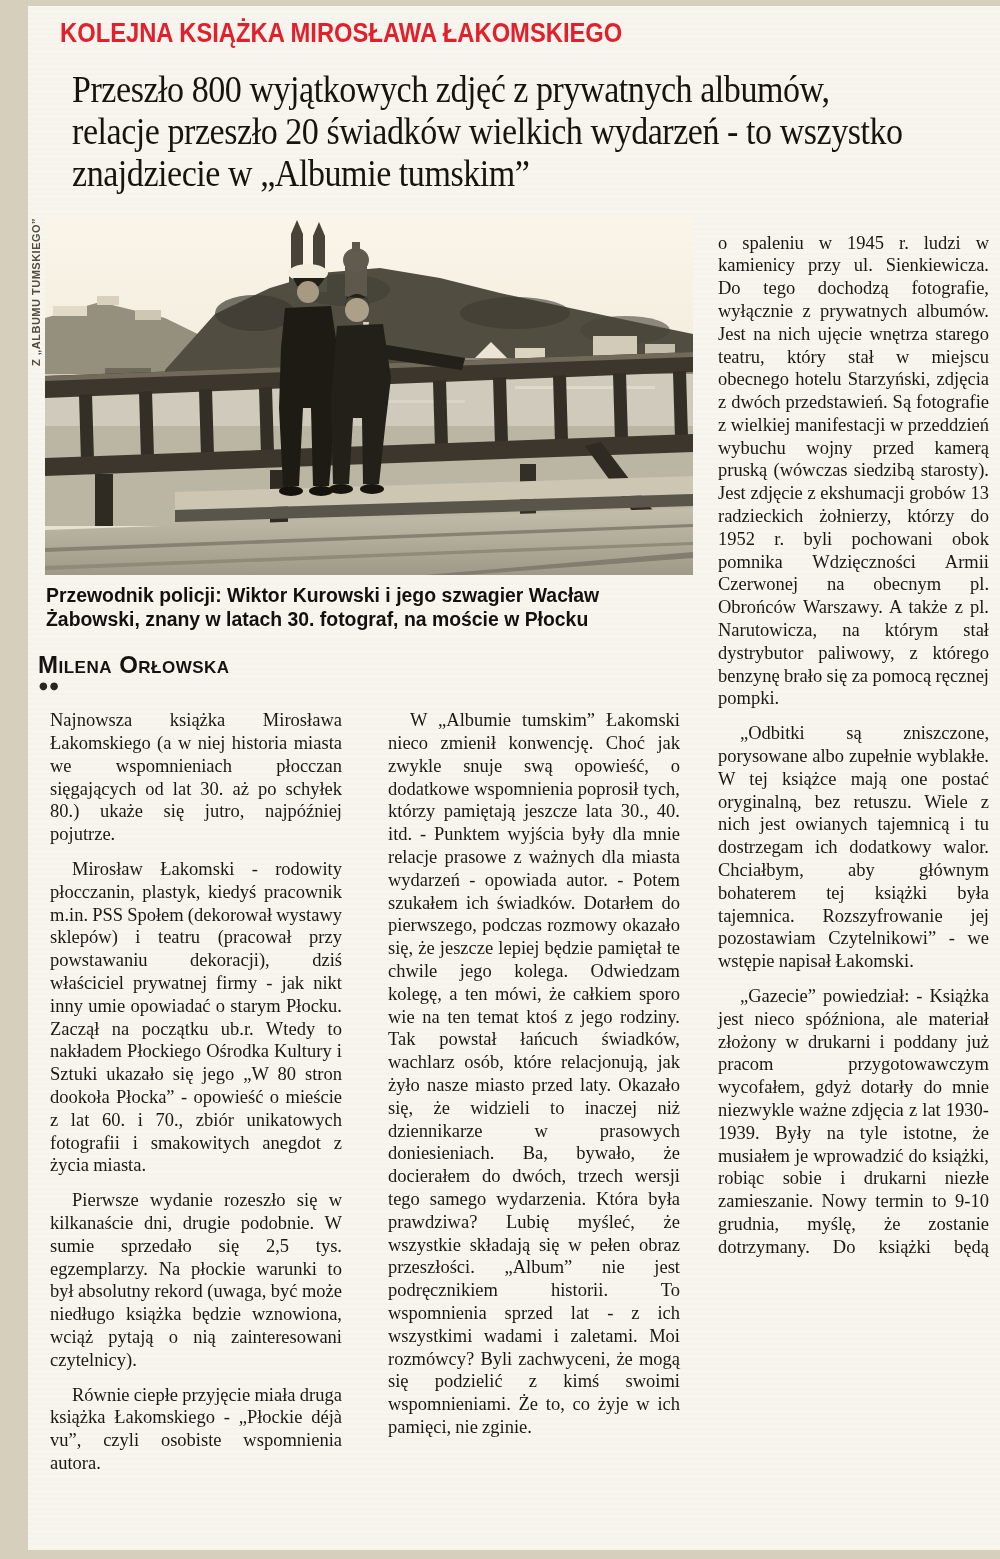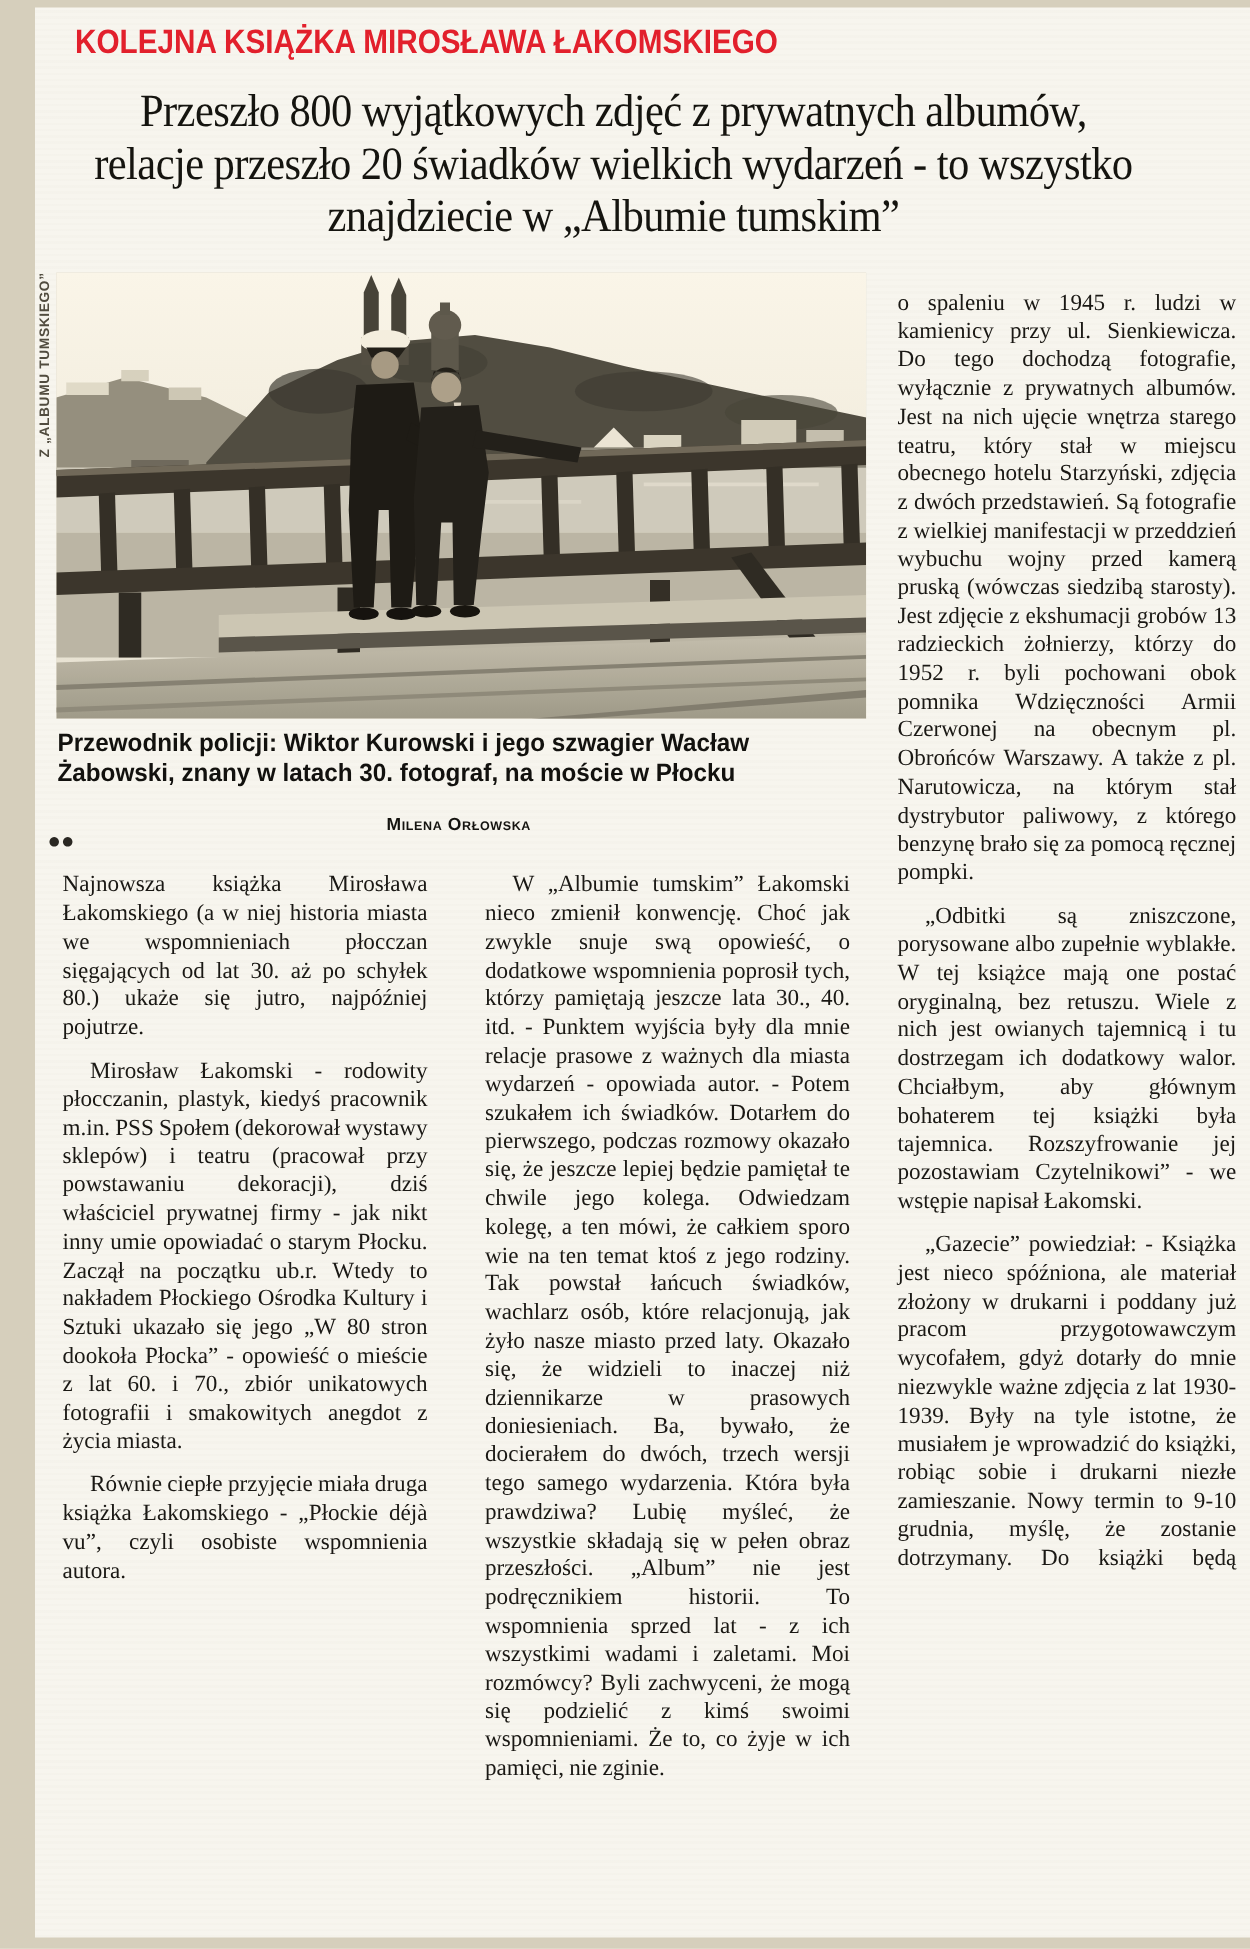--- a/index.html
+++ b/index.html
@@ -23,21 +23,21 @@
     font-weight:bold;font-size:27px;color:#e2202c;
     transform:scaleX(0.88);transform-origin:left;
     margin:2px 0 0 26px;white-space:nowrap;letter-spacing:0px;
   }
   .headline{margin:10px 0 0 20px;color:#121110;}
   .headline .h-line{
     display:block;font-family:"Liberation Serif", serif;font-weight:400;
     font-size:129px;line-height:0.85;letter-spacing:-3px;white-space:nowrap;
     transform:scaleX(0.79);transform-origin:left;
   }
-  .subhead{margin:20px 0 0 22px;color:#15140f;text-align:center;}
+  .subhead{margin:20px 0 0 38px;color:#15140f;}
   .subhead .s-line{
     display:block;font-family:"Liberation Serif", serif;
     font-size:37px;line-height:1.14;white-space:nowrap;
     transform:scaleX(0.92);transform-origin:left;letter-spacing:-0.5px;
   }
   
   .content{display:flex;margin-top:22px;}
   .left-zone{width:662px;flex:none;}
   .right-col{flex:1;margin-left:10px;position:relative;}
   .photo-row{display:flex;margin-left:-4px;}
@@ -55,21 +55,21 @@
   }
   .caption{
     font-family:"Liberation Sans", sans-serif;font-weight:bold;
     font-size:20px;line-height:1.22;color:#12110e;
     margin:8px 0 0 12px;width:655px;
     transform:scaleX(0.97);transform-origin:left;
   }
   .byline{
     margin:20px 0 0 4px;
     font-family:"Liberation Sans", sans-serif;font-weight:bold;
-    font-size:14px;font-variant:small-caps;letter-spacing:0.5px;color:#14130f;text-align:center;
+    font-size:24px;font-variant:small-caps;letter-spacing:0.5px;color:#14130f;
   }
   .byline-dots{margin:1px 0 6px 5px;font-size:10px;letter-spacing:2px;color:#2a2722;
     font-family:"DejaVu Sans", sans-serif;}
   .two-cols{display:flex;margin-left:4px;}
   .col{width:316px;flex:none;}
   .col + .col{margin-left:22px;}
   .col p, .right-col p{
     font-family:"Liberation Serif", serif;
     font-size:18.5px;line-height:22.8px;text-align:justify;
     margin:12px;color:#1a1814;word-spacing:-0.5px;
@@ -199,20 +199,21 @@
 
       <div class="caption">Przewodnik policji: Wiktor Kurowski i jego szwagier Wacław Żabowski, znany w latach 30. fotograf, na moście w Płocku</div>
 
       <div class="byline">Milena Orłowska</div>
       <div class="byline-dots">●●</div>
 
       <div class="two-cols">
         <div class="col">
           <p>Najnowsza książka Mirosława Łakomskiego (a w niej historia miasta we wspomnieniach płocczan sięgających od lat 30. aż po schyłek 80.) ukaże się jutro, najpóźniej pojutrze.</p>
           <p class="indent">Mirosław Łakomski - rodowity płocczanin, plastyk, kiedyś pracownik m.in. PSS Społem (dekorował wystawy sklepów) i teatru (pracował przy powstawaniu dekoracji), dziś właściciel prywatnej firmy - jak nikt inny umie opowiadać o starym Płocku. Zaczął na początku ub.r. Wtedy to nakładem Płockiego Ośrodka Kultury i Sztuki ukazało się jego „W 80 stron dookoła Płocka” - opowieść o mieście z lat 60. i 70., zbiór unikatowych fotografii i smakowitych anegdot z życia miasta.</p>
+          <p class="indent">Pierwsze wydanie rozeszło się w kilkanaście dni, drugie podobnie. W sumie sprzedało się 2,5 tys. egzemplarzy. Na płockie warunki to był absolutny rekord (uwaga, być może niedługo książka będzie wznowiona, wciąż pytają o nią zainteresowani czytelnicy).</p>
           <p class="indent">Równie ciepłe przyjęcie miała druga książka Łakomskiego - „Płockie déjà vu”, czyli osobiste wspomnienia autora.</p>
         </div>
         <div class="col">
           <p class="indent">W „Albumie tumskim” Łakomski nieco zmienił konwencję. Choć jak zwykle snuje swą opowieść, o dodatkowe wspomnienia poprosił tych, którzy pamiętają jeszcze lata 30., 40. itd. - Punktem wyjścia były dla mnie relacje prasowe z ważnych dla miasta wydarzeń - opowiada autor. - Potem szukałem ich świadków. Dotarłem do pierwszego, podczas rozmowy okazało się, że jeszcze lepiej będzie pamiętał te chwile jego kolega. Odwiedzam kolegę, a ten mówi, że całkiem sporo wie na ten temat ktoś z jego rodziny. Tak powstał łańcuch świadków, wachlarz osób, które relacjonują, jak żyło nasze miasto przed laty. Okazało się, że widzieli to inaczej niż dziennikarze w prasowych doniesieniach. Ba, bywało, że docierałem do dwóch, trzech wersji tego samego wydarzenia. Która była prawdziwa? Lubię myśleć, że wszystkie składają się w pełen obraz przeszłości. „Album” nie jest podręcznikiem historii. To wspomnienia sprzed lat - z ich wszystkimi wadami i zaletami. Moi rozmówcy? Byli zachwyceni, że mogą się podzielić z kimś swoimi wspomnieniami. Że to, co żyje w ich pamięci, nie zginie.</p>
 
         </div>
       </div>
     </div>
 
     <div class="right-col">

